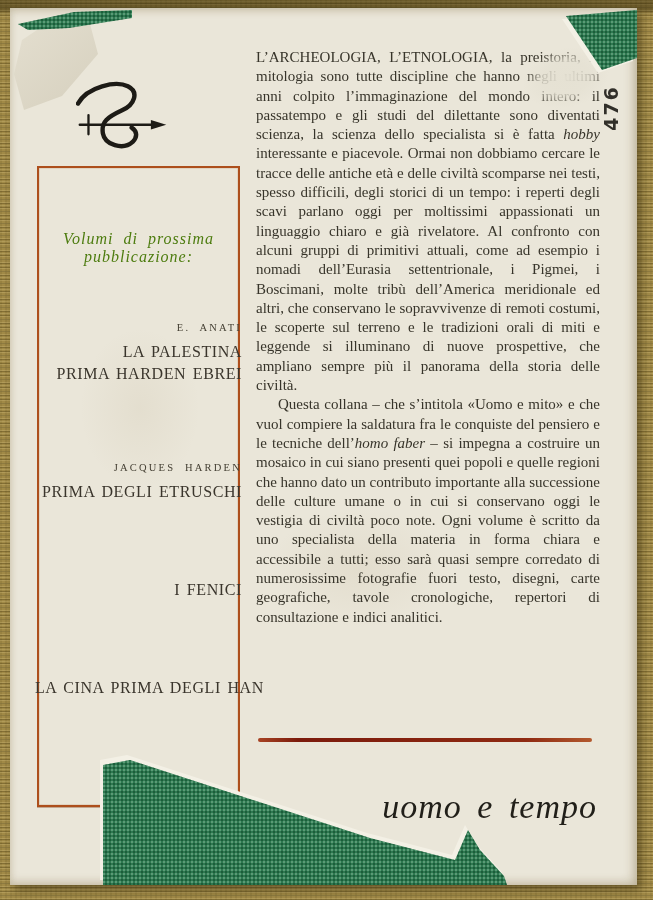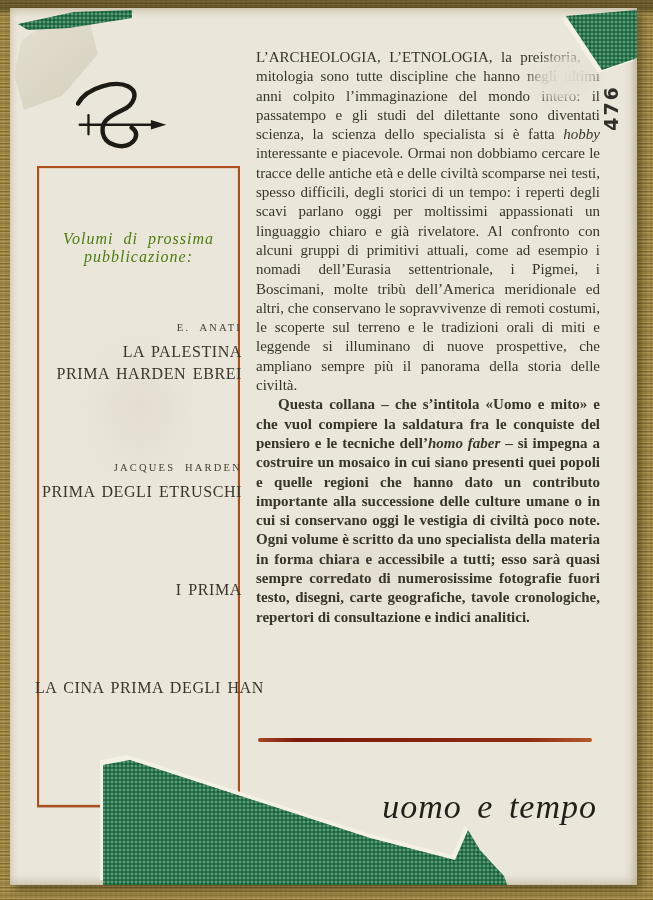--- a/index.html
+++ b/index.html
@@ -68,21 +68,21 @@
   .upcoming-list{position:absolute;top:153px;left:-4px;right:-4px;text-align:right;color:#3a352c;}
   .entry{margin-bottom:76px;}
   .author{font-size:10.5px;line-height:14px;letter-spacing:2.2px;word-spacing:5px;margin-bottom:6px;color:#45403５;color:#454034;}
   .title-line{font-size:16px;line-height:22px;letter-spacing:.6px;word-spacing:2px;white-space:nowrap;}
   
   .back-text{
     position:absolute;z-index:3;left:246px;top:40px;width:344px;
     font-size:15px;line-height:19.3px;color:#37342a;text-align:justify;
   }
   .back-text p{margin:0;}
-  .back-text p.indent{text-indent:22px;font-weight:bold;}
+  .back-text p.indent{text-indent:22px;}
   .back-text em{font-style:italic;}
   .rule{
     position:absolute;z-index:3;left:248px;top:730px;width:334px;height:3.5px;border-radius:2px;
     background:linear-gradient(90deg,#a84424,#7c1b0c 12%,#8f2a12 80%,#b3592e);
   }
   .series-title{
     position:absolute;z-index:3;right:40px;top:780px;
     font-style:italic;font-size:34px;letter-spacing:1px;word-spacing:6px;color:#211f19;
   }
   .spine-number{
@@ -116,21 +116,21 @@
           <div class="entry">
             <div class="author">E. ANATI</div>
             <div class="title-line">LA PALESTINA</div>
             <div class="title-line">PRIMA HARDEN EBREI</div>
           </div>
           <div class="entry">
             <div class="author">JACQUES HARDEN</div>
             <div class="title-line">PRIMA DEGLI ETRUSCHI</div>
           </div>
           <div class="entry">
-            <div class="title-line">I PRIMA</div>
+            <div class="title-line">I FENICI</div>
           </div>
           <div class="entry">
             <div class="title-line">LA CINA PRIMA DEGLI HAN</div>
           </div>
         </div>
     </div>
 
     <div class="back-text">
         <p><span>L’ARCHEOLOGIA, L’ETNOLOGIA, la preistoria, la mitologia sono tutte discipline che hanno negli ultimi anni colpito l’immaginazione del mondo intero: il passatempo e gli studi del dilettante sono diventati scienza, la scienza dello specialista si è fatta </span><em>hobby</em><span> interessante e piacevole. Ormai non dobbiamo cercare le tracce delle antiche età e delle civiltà scomparse nei testi, spesso difficili, degli storici di un tempo: i reperti degli scavi parlano oggi per moltissimi appassionati un linguaggio chiaro e già rivelatore. Al confronto con alcuni gruppi di primitivi attuali, come ad esempio i nomadi dell’Eurasia settentrionale, i Pigmei, i Boscimani, molte tribù dell’America meridionale ed altri, che conservano le sopravvivenze di remoti costumi, le scoperte sul terreno e le tradizioni orali di miti e leggende si illuminano di nuove prospettive, che ampliano sempre più il panorama della storia delle civiltà.</span></p>
         <p class="indent"><span>Questa collana – che s’intitola «Uomo e mito» e che vuol compiere la saldatura fra le conquiste del pensiero e le tecniche dell’</span><em>homo faber</em><span> – si impegna a costruire un mosaico in cui siano presenti quei popoli e quelle regioni che hanno dato un contributo importante alla successione delle culture umane o in cui si conservano oggi le vestigia di civiltà poco note. Ogni volume è scritto da uno specialista della materia in forma chiara e accessibile a tutti; esso sarà quasi sempre corredato di numerosissime fotografie fuori testo, disegni, carte geografiche, tavole cronologiche, repertori di consultazione e indici analitici.</span></p>

